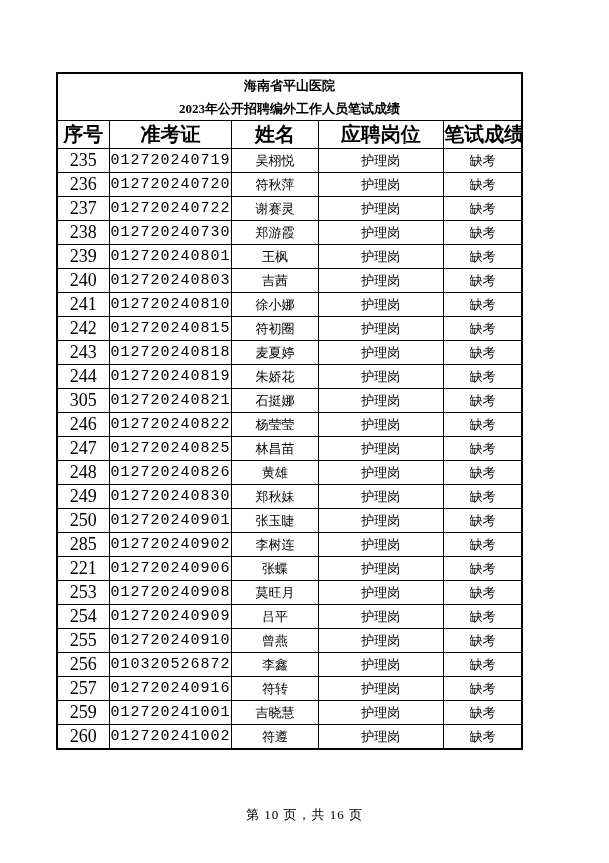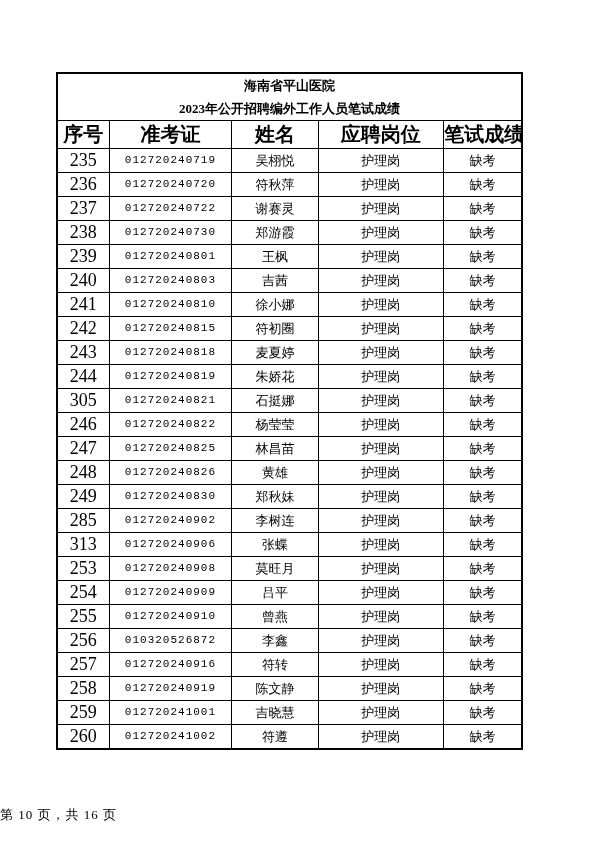--- a/index.html
+++ b/index.html
@@ -43,30 +43,31 @@
     font-size: 20px;
     font-weight: bold;
   }
   .doc-table td {
     height: 23px;
     font-size: 13px;
     line-height: 23px;
   }
   .doc-table td.ticket {
     font-family: "Liberation Mono", "DejaVu Sans Mono", monospace;
-    font-size: 11px;
+    font-size: 15px;
     letter-spacing: 1px;
   }
   .doc-table td.index-col {
     font-size: 18px;
   }
   .page-footer {
     position: absolute;
     left: 0; top: 806px;
     width: 100%;
+    text-align: center;
     font-size: 13px;
     letter-spacing: 1px;
   }
 </style>
 </head>
 <body>
 
 <div class="sheet">
 
   <table class="doc-table">
@@ -192,28 +193,35 @@
           <td>缺考</td>
         </tr>
         <tr>
           <td class="index-col">249</td>
           <td class="ticket">012720240830</td>
           <td>郑秋妹</td>
           <td>护理岗</td>
           <td>缺考</td>
         </tr>
         <tr>
+          <td class="index-col">250</td>
+          <td class="ticket">012720240901</td>
+          <td>张玉睫</td>
+          <td>护理岗</td>
+          <td>缺考</td>
+        </tr>
+        <tr>
           <td class="index-col">285</td>
           <td class="ticket">012720240902</td>
           <td>李树连</td>
           <td>护理岗</td>
           <td>缺考</td>
         </tr>
         <tr>
-          <td class="index-col">313</td>
+          <td class="index-col">221</td>
           <td class="ticket">012720240906</td>
           <td>张蝶</td>
           <td>护理岗</td>
           <td>缺考</td>
         </tr>
         <tr>
           <td class="index-col">253</td>
           <td class="ticket">012720240908</td>
           <td>莫旺月</td>
           <td>护理岗</td>
@@ -241,27 +249,20 @@
           <td>缺考</td>
         </tr>
         <tr>
           <td class="index-col">257</td>
           <td class="ticket">012720240916</td>
           <td>符转</td>
           <td>护理岗</td>
           <td>缺考</td>
         </tr>
         <tr>
-          <td class="index-col">258</td>
-          <td class="ticket">012720240919</td>
-          <td>陈文静</td>
-          <td>护理岗</td>
-          <td>缺考</td>
-        </tr>
-        <tr>
           <td class="index-col">259</td>
           <td class="ticket">012720241001</td>
           <td>吉晓慧</td>
           <td>护理岗</td>
           <td>缺考</td>
         </tr>
         <tr>
           <td class="index-col">260</td>
           <td class="ticket">012720241002</td>
           <td>符遵</td>

